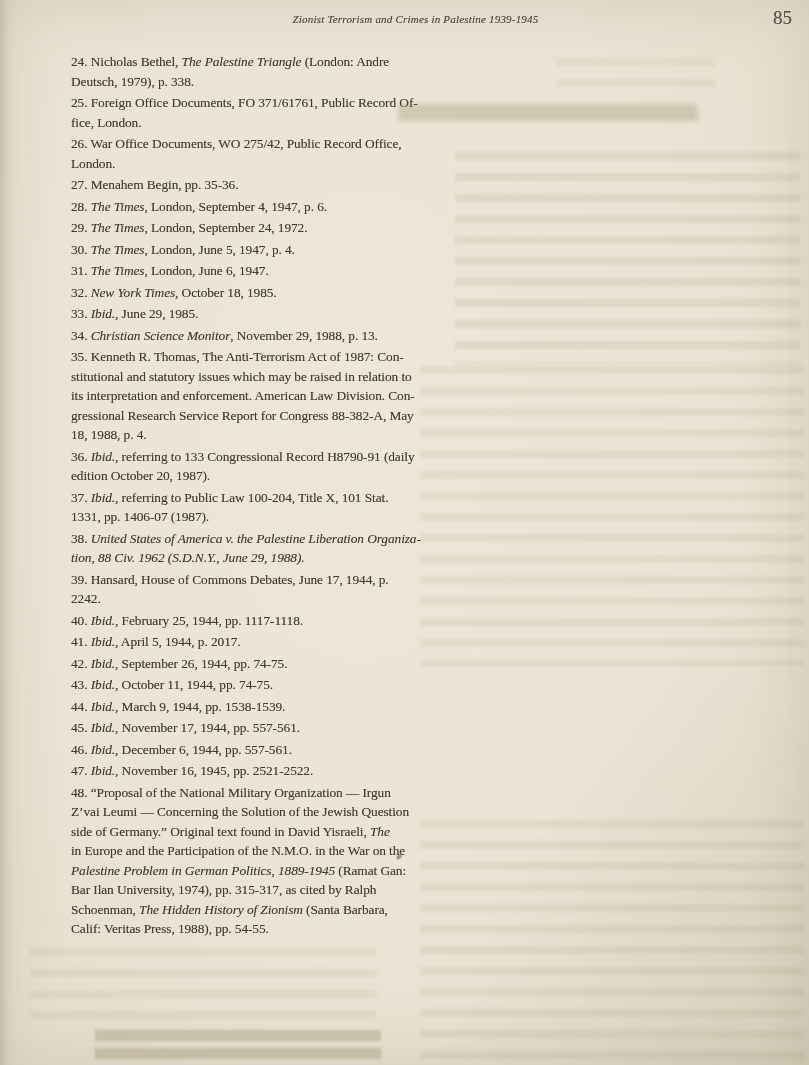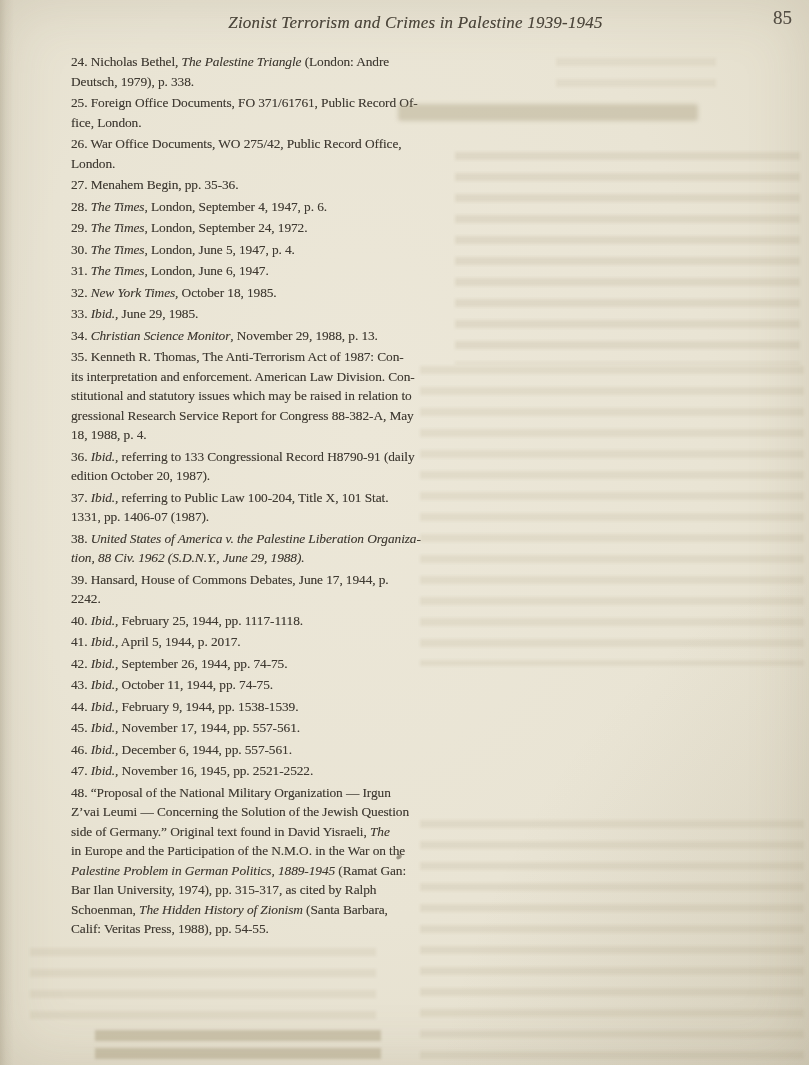--- a/index.html
+++ b/index.html
@@ -17,21 +17,21 @@
     box-shadow: inset 0 0 55px 8px rgba(130,120,95,0.16);
   }
 
   
   .running-title {
     position: absolute;
     top: 13px; left: 30px; right: 30px;
     text-align: center;
     padding-left: 22px;
     font-style: italic;
-    font-size: 17px;
+    font-size: 11px;
     letter-spacing: 0.2px;
     color: #4c463b;
     text-shadow: 0 0 0.5px rgba(76,70,59,0.45);
   }
   .page-number {
     position: absolute;
     top: 7px; right: 17px;
     font-size: 19px;
     color: #544e44;
     text-shadow: 0 0 0.5px rgba(84,78,68,0.4);
@@ -132,22 +132,22 @@
         <div class="ln"><span>32. </span><span class="it">New York Times</span><span>, October 18, 1985.</span></div>
       </div>
       <div class="note">
         <div class="ln"><span>33. </span><span class="it">Ibid.</span><span>, June 29, 1985.</span></div>
       </div>
       <div class="note">
         <div class="ln"><span>34. </span><span class="it">Christian Science Monitor</span><span>, November 29, 1988, p. 13.</span></div>
       </div>
       <div class="note">
         <div class="ln"><span>35. Kenneth R. Thomas, The Anti-Terrorism Act of 1987: Con-</span></div>
+        <div class="ln"><span>stitutional and statutory issues which may be raised in relation to</span></div>
         <div class="ln"><span>its interpretation and enforcement. American Law Division. Con-</span></div>
-        <div class="ln"><span>stitutional and statutory issues which may be raised in relation to</span></div>
         <div class="ln"><span>gressional Research Service Report for Congress 88-382-A, May</span></div>
         <div class="ln"><span>18, 1988, p. 4.</span></div>
       </div>
       <div class="note">
         <div class="ln"><span>36. </span><span class="it">Ibid.</span><span>, referring to 133 Congressional Record H8790-91 (daily</span></div>
         <div class="ln"><span>edition October 20, 1987).</span></div>
       </div>
       <div class="note">
         <div class="ln"><span>37. </span><span class="it">Ibid.</span><span>, referring to Public Law 100-204, Title X, 101 Stat.</span></div>
         <div class="ln"><span>1331, pp. 1406-07 (1987).</span></div>
@@ -166,21 +166,21 @@
       <div class="note">
         <div class="ln"><span>41. </span><span class="it">Ibid.</span><span>, April 5, 1944, p. 2017.</span></div>
       </div>
       <div class="note">
         <div class="ln"><span>42. </span><span class="it">Ibid.</span><span>, September 26, 1944, pp. 74-75.</span></div>
       </div>
       <div class="note">
         <div class="ln"><span>43. </span><span class="it">Ibid.</span><span>, October 11, 1944, pp. 74-75.</span></div>
       </div>
       <div class="note">
-        <div class="ln"><span>44. </span><span class="it">Ibid.</span><span>, February 9, 1944, pp. 1538-1539.</span></div>
+        <div class="ln"><span>44. </span><span class="it">Ibid.</span><span>, March 9, 1944, pp. 1538-1539.</span></div>
       </div>
       <div class="note">
         <div class="ln"><span>45. </span><span class="it">Ibid.</span><span>, November 17, 1944, pp. 557-561.</span></div>
       </div>
       <div class="note">
         <div class="ln"><span>46. </span><span class="it">Ibid.</span><span>, December 6, 1944, pp. 557-561.</span></div>
       </div>
       <div class="note">
         <div class="ln"><span>47. </span><span class="it">Ibid.</span><span>, November 16, 1945, pp. 2521-2522.</span></div>
       </div>

